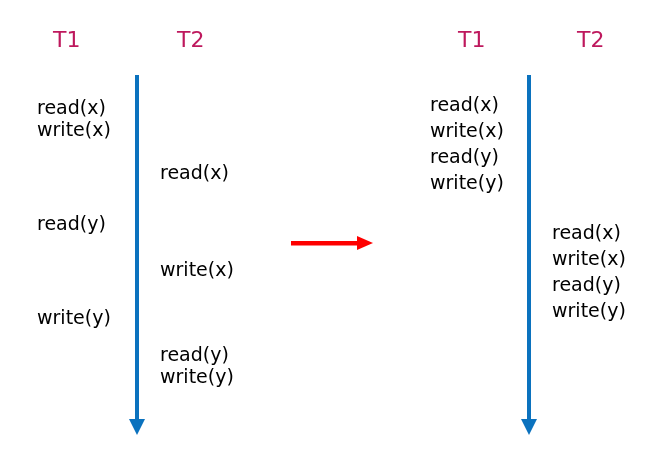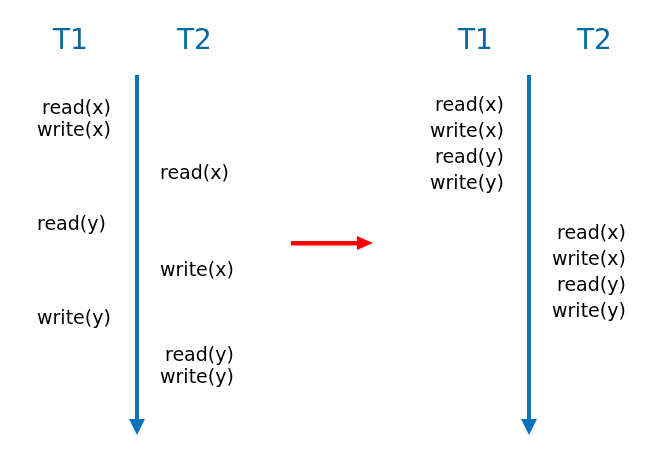--- a/index.html
+++ b/index.html
@@ -11,32 +11,31 @@
   .canvas {
     position: relative;
     width: 653px;
     height: 460px;
     background: #ffffff;
     overflow: hidden;
     color: #000000;
   }
   .hdr {
     position: absolute;
-    font-size: 28px;
+    font-size: 22px;
     line-height: 26px;
-    color: #0369a1;
+    color: #be185d;
     white-space: nowrap;
   }
   .op, .op-block {
     position: absolute;
     font-size: 19px;
     line-height: 22px;
     color: #000000;
     white-space: nowrap;
-    text-align: right;
   }
   .op-block { line-height: 26px; }
   .op-block div { white-space: nowrap; }
   svg.timeline {
     position: absolute;
     top: 75px;
     width: 16px;
     height: 360px;
   }
   svg.transform-arrow {

